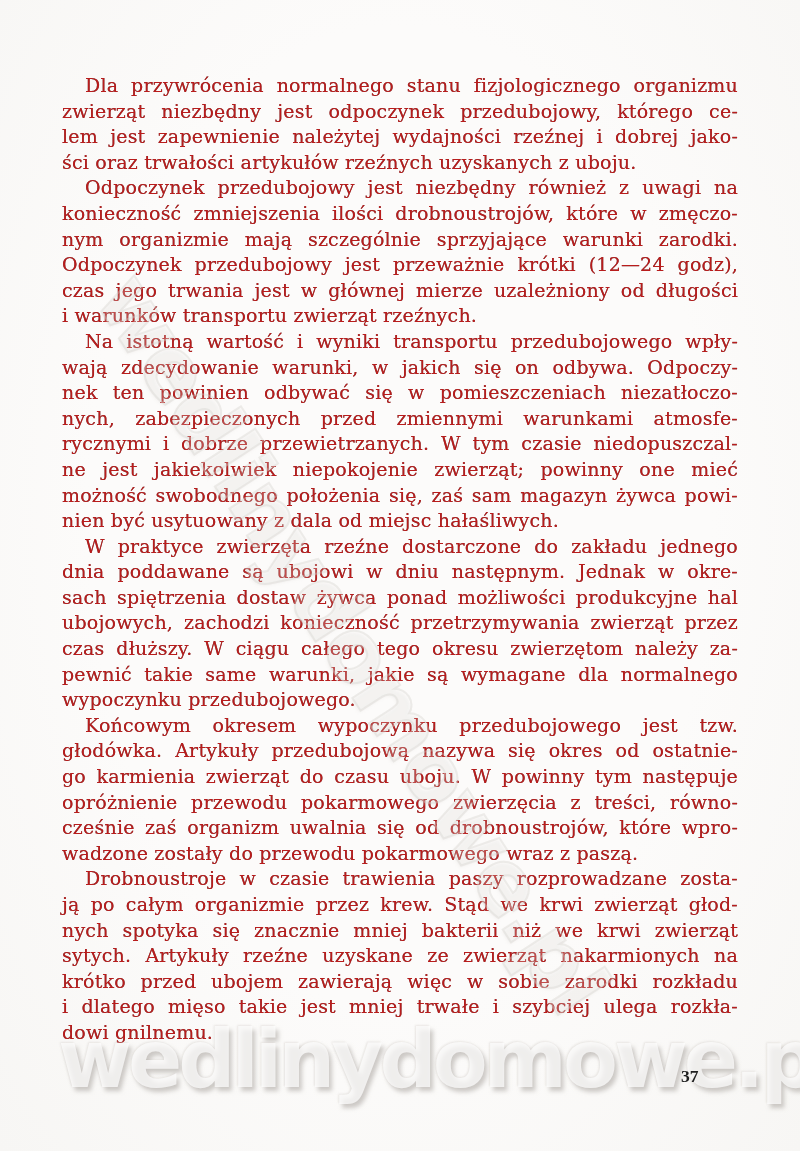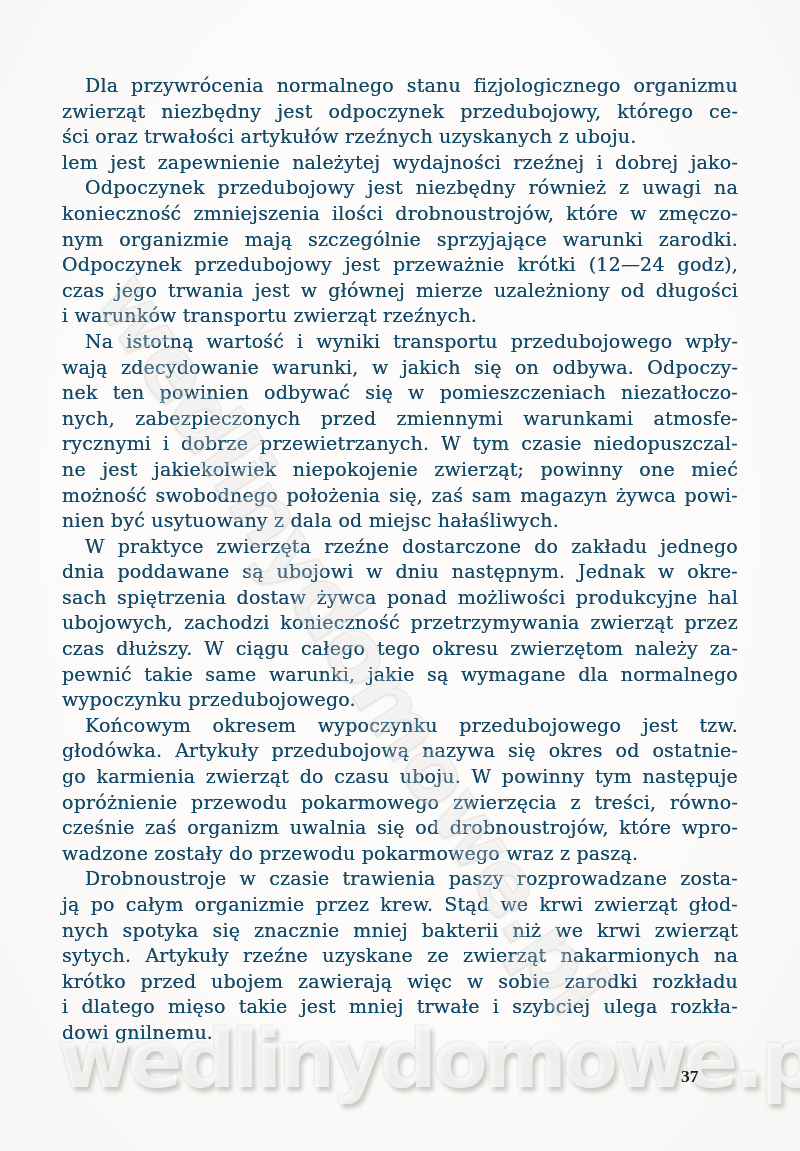--- a/index.html
+++ b/index.html
@@ -82,26 +82,26 @@
     color: #1f1f1f;
   }
 </style>
 </head>
 <body style="background-color: rgb(251, 250, 249);">
 
 <div class="page">
 
   <div class="diag-watermark">wedlinydomowe.pl</div>
 
-  <div class="text-block" style="color: #0c4a6e;">
+  <div class="text-block" style="color: #b91c1c;">
       <div class="paragraph">
         <div class="line indent">Dla przywrócenia normalnego stanu fizjologicznego organizmu</div>
         <div class="line">zwierząt niezbędny jest odpoczynek przedubojowy, którego ce-</div>
+        <div class="line">lem jest zapewnienie należytej wydajności rzeźnej i dobrej jako-</div>
         <div class="line last">ści oraz trwałości artykułów rzeźnych uzyskanych z uboju.</div>
-        <div class="line">lem jest zapewnienie należytej wydajności rzeźnej i dobrej jako-</div>
       </div>
       <div class="paragraph">
         <div class="line indent">Odpoczynek przedubojowy jest niezbędny również z uwagi na</div>
         <div class="line">konieczność zmniejszenia ilości drobnoustrojów, które w zmęczo-</div>
         <div class="line">nym organizmie mają szczególnie sprzyjające warunki zarodki.</div>
         <div class="line">Odpoczynek przedubojowy jest przeważnie krótki (12—24 godz),</div>
         <div class="line">czas jego trwania jest w głównej mierze uzależniony od długości</div>
         <div class="line last">i warunków transportu zwierząt rzeźnych.</div>
       </div>
       <div class="paragraph">

